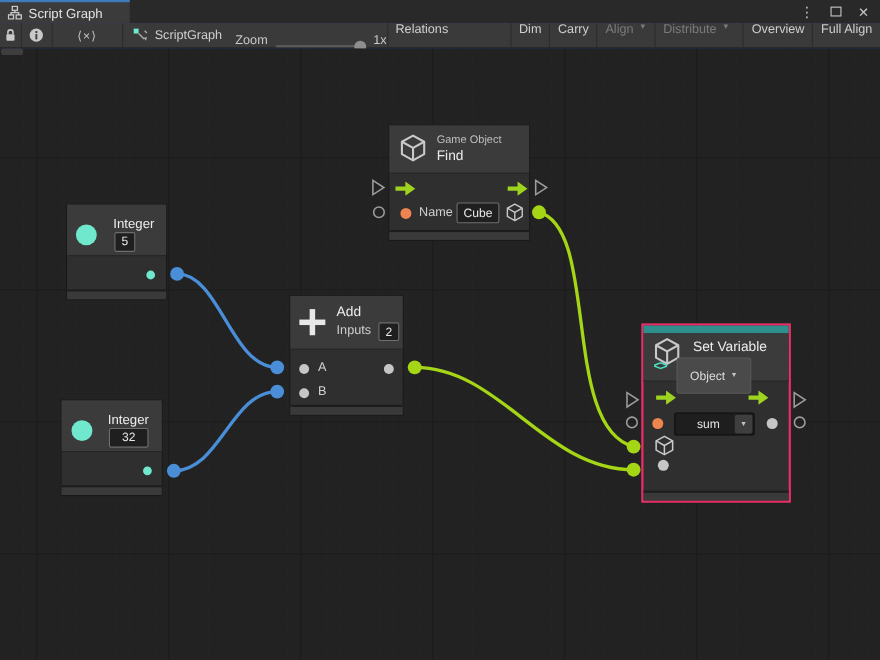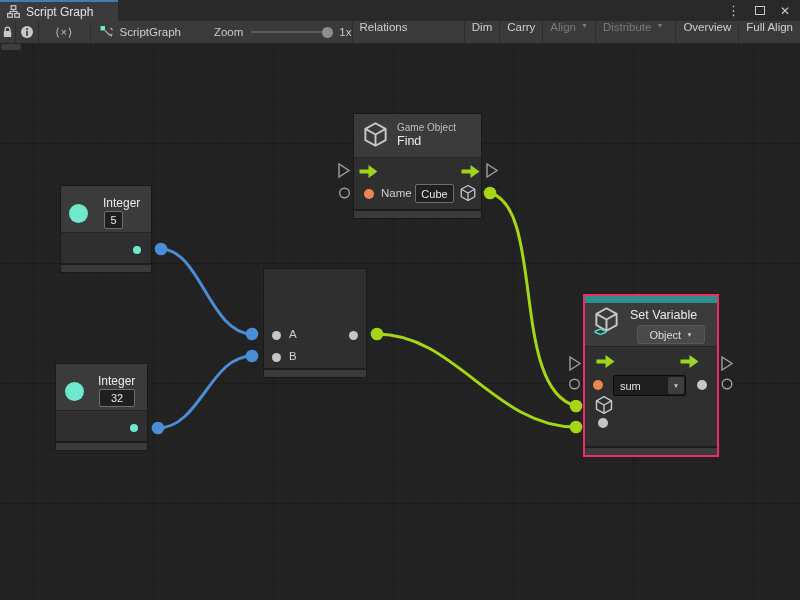--- a/index.html
+++ b/index.html
@@ -21,21 +21,21 @@
   .wc-close { font-size:12px; line-height:1; }
 
   
   .toolbar { position:absolute; left:0; top:21px; width:800px; height:23px;
     background:#3a3a3a; border-bottom:1px solid #242424; display:flex;
     align-items:stretch; font-size:11.5px; color:#cfcfcf; }
   .tbtn { display:flex; align-items:center; justify-content:center;
     border-right:1px solid #2c2c2c; }
   .tbtn-lock { width:23px; } .tbtn-info { width:33px; } .tbtn-code { width:75px; font-size:11px; color:#c4c4c4; letter-spacing:1px;}
   .graph-ref { display:flex; align-items:center; gap:6px; padding:0 10px 0 9px; }
-  .zoom-group { display:flex; align-items:center; margin-left:23px; }
+  .zoom-group { display:flex; align-items:flex-end; margin-left:2px; }
   .zoom-label { color:#c9c9c9; }
   .zoom-track { position:relative; width:80px; height:2px; background:#5c5c5c; margin-left:8px; }
   .zoom-thumb { position:absolute; right:-2px; top:-4.5px; width:11px; height:11px;
     border-radius:50%; background:#8e8e8e; }
   .zoom-value { margin-left:8px; color:#c9c9c9; }
   .menu { display:flex; margin-left:auto; align-items:stretch; }
   .mb { display:flex; padding:0 7px; border-left:1px solid #2c2c2c; white-space:nowrap; }
   .mb.active { background:#565656; color:#ececec;margin-top:28px; }
   .mb.disabled { color:#7b7b7b; }
   .mb .caret { font-size:7px; margin-left:5px; transform:translateY(0.5px); }
@@ -77,21 +77,21 @@
   #node-add      { left:263px; top:224px; width:104px; height:110px; }
 
   #node-setvar { position:absolute; left:583px; top:250px; width:136px; height:163px;
     border:2px solid #ec2d68; background:#2f2f2f; }
   .teal-strip { position:absolute; left:0; top:0; right:0; height:7px; background:#2f8f8c; }
   #node-setvar .nh { top:7px; height:44px; }
   .mini-btn { position:absolute; background:#4a4a4a; border:1px solid #595959; border-radius:3px;
     color:#dcdcdc; font-size:11px; display:flex; align-items:center; justify-content:center; gap:5px; }
   .combo { position:absolute; background:#1e1e1e; border:1px solid #0c0c0c; border-radius:2px;
     display:flex; align-items:center; }
-  .combo-text { flex:1; color:#e4e4e4; font-size:11px; padding-left:6px; }
+  .combo-text { flex:1; color:#e4e4e4; font-size:11px; padding-left:6px;text-align:center; }
   .combo-btn { width:16px; height:17px; margin-right:1px; background:#3e3e3e; border-radius:2px;
     display:flex; align-items:center; justify-content:center; color:#c4c4c4; font-size:6.5px; }
   .angle-glyph { position:absolute; color:#4ce0c3; font-size:12px; font-weight:bold; letter-spacing:-1px; }
 </style>
 </head>
 <body>
 
 <svg width="0" height="0" style="position:absolute">
   <defs>
     <g id="cube" fill="none" stroke="#c9c9c9" stroke-width="1.7" stroke-linejoin="round">
@@ -252,37 +252,46 @@
       <div class="nh" style="height:47px">
         <div class="mint-circle" style="left:9px;top:18px"></div>
         <span class="ntitle" style="left:42px;top:10px;font-size:12px">Integer</span>
         <input class="vfield" style="left: 43px; top: 25px; width: 36px; height: 18px;" value="32">
       </div>
       <div class="dot" style="left:74px;top:60px;width:8px;height:8px;background:#6fe8ce"></div>
       <div class="nf"></div>
     </div>
 
     <div class="node" id="node-add">
+      <div class="nh" style="height:49px">
+        <svg style="position:absolute;left:8px;top:12px" width="24" height="24" viewBox="0 0 24 24">
+          <rect x="9.5" y="0" width="5" height="24" fill="#e8e8e8"></rect>
+            <rect x="0" y="9.5" width="24" height="5" fill="#e8e8e8"></rect>
+        </svg>
+        <span class="ntitle" style="left:42px;top:7px">Add</span>
+        <span class="nlabel" style="left:42px;top:26px">Inputs</span>
+        <input class="vfield" style="left: 80px; top: 24px; width: 19px; height: 17px;" value="2">
+      </div>
       <div class="dot" style="left:8px;top:62px;width:9px;height:9px;background:#c6c6c6"></div>
       <span class="nlabel" style="left:25px;top:59px">A</span>
       <div class="dot" style="left:85px;top:62px;width:9px;height:9px;background:#c6c6c6"></div>
       <div class="dot" style="left:8px;top:84px;width:9px;height:9px;background:#c6c6c6"></div>
       <span class="nlabel" style="left:25px;top:81px">B</span>
       <div class="nf"></div>
     </div>
 
     <div id="node-setvar">
       <div class="teal-strip"></div>
       <div class="nh">
         <svg style="position:absolute;left:8px;top:3px" width="27" height="27" viewBox="0 0 24 24">
             <use href="#cube"></use>
           </svg>
         <span class="angle-glyph" style="left:9px;top:22px">&lt;&gt;</span>
         <span class="ntitle" style="left:45px;top:5px">Set Variable</span>
-        <div class="mini-btn" style="left:52px;top:22px;width:68px;height:19px">
+        <div class="mini-btn" style="left:30px;top:22px;width:68px;height:33px">
           <span>Object</span>
           <span style="font-size:6.5px;color:#c4c4c4">▼</span>
         </div>
       </div>
       <svg class="flow-arrow" style="left:11px;top:59px" viewBox="0 0 18 13">
           <use href="#flowarrow" fill="#9ed41f"></use>
         </svg>
       <svg class="flow-arrow" style="left:95px;top:59px" viewBox="0 0 18 13">
           <use href="#flowarrow" fill="#9ed41f"></use>
         </svg>

